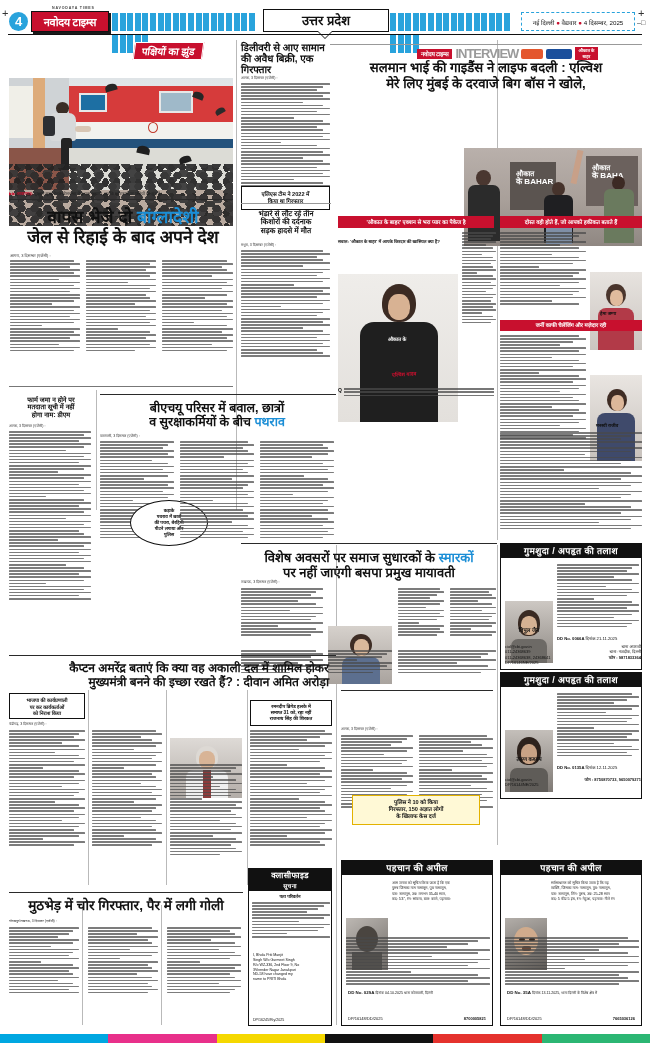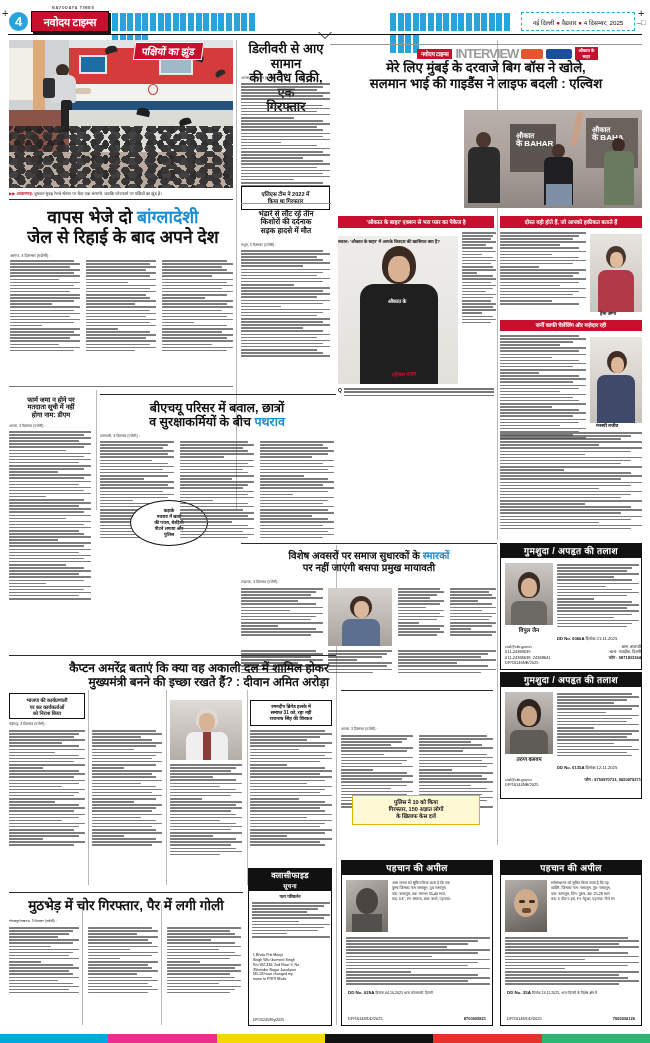--- a/index.html
+++ b/index.html
@@ -65,21 +65,21 @@
   .copy { position:absolute; overflow:hidden; }
   .copy i {
     display:block; height:1.7px; background:#4a4a4a; opacity:.72;
     margin-bottom:2.0px; border-radius:.5px;
   }
   .copy i.s85 { width:85%; } .copy i.s92 { width:92%; } .copy i.s70 { width:70%; }
   .copy i.s60 { width:60%; } .copy i.s45 { width:45%; } .copy i.s100 { width:100%; }
   .copy.dense i { margin-bottom:1.6px; height:1.5px; }
 
   
-  .photo { position:absolute; background:#8d8d8d; overflow:hidden; }
+  .photo { position:absolute; background:#8d8d8d; overflow:hidden;margin-top:38px; }
   .photo .sky { position:absolute; inset:0; }
 
   
   .cap-tag {
     position:absolute; background:#c8102e; color:#fff; font-weight:bold;
     font-size:10px; padding:1px 7px; border:1px solid #fff;
     transform: skewX(-8deg);
   }
   .caption-line { position:absolute; font-size:4.2px; color:#222; white-space:nowrap; }
   .caption-line b { color:#c8102e; }
@@ -145,20 +145,21 @@
     <div class="page-num">4</div>
 
     <div class="np-top">NAVODAYA TIMES</div>
     <div class="nameplate">
       <div class="np-main">नवोदय टाइम्स</div>
     </div>
 
     <div class="stripes-l"><span class="stripe-unit" style="background: rgb(41, 163, 220);"></span><span class="stripe-unit" style="background: rgb(41, 163, 220);"></span><span class="stripe-unit" style="background: rgb(41, 163, 220);"></span><span class="stripe-unit" style="background: rgb(41, 163, 220);"></span><span class="stripe-unit" style="background: rgb(41, 163, 220);"></span><span class="stripe-unit" style="background: rgb(41, 163, 220);"></span><span class="stripe-unit" style="background: rgb(41, 163, 220);"></span><span class="stripe-unit" style="background: rgb(41, 163, 220);"></span><span class="stripe-unit" style="background: rgb(41, 163, 220);"></span><span class="stripe-unit" style="background: rgb(41, 163, 220);"></span><span class="stripe-unit" style="background: rgb(41, 163, 220);"></span><span class="stripe-unit" style="background: rgb(41, 163, 220);"></span><span class="stripe-unit" style="background: rgb(41, 163, 220);"></span><span class="stripe-unit" style="background: rgb(41, 163, 220);"></span><span class="stripe-unit" style="background: rgb(41, 163, 220);"></span><span class="stripe-unit" style="background: rgb(41, 163, 220);"></span><span class="stripe-unit" style="background: rgb(41, 163, 220);"></span><span class="stripe-unit" style="background: rgb(41, 163, 220);"></span><span class="stripe-unit" style="background: rgb(41, 163, 220);"></span><span class="stripe-unit" style="background: rgb(41, 163, 220);"></span><span class="stripe-unit" style="background: rgb(41, 163, 220);"></span><span class="stripe-unit" style="background: rgb(41, 163, 220);"></span><span class="stripe-unit" style="background: rgb(41, 163, 220);"></span><span class="stripe-unit" style="background: rgb(41, 163, 220);"></span></div>
     <div class="stripes-r"><span class="stripe-unit" style="background: rgb(41, 163, 220);"></span><span class="stripe-unit" style="background: rgb(41, 163, 220);"></span><span class="stripe-unit" style="background: rgb(41, 163, 220);"></span><span class="stripe-unit" style="background: rgb(41, 163, 220);"></span><span class="stripe-unit" style="background: rgb(41, 163, 220);"></span><span class="stripe-unit" style="background: rgb(41, 163, 220);"></span><span class="stripe-unit" style="background: rgb(41, 163, 220);"></span><span class="stripe-unit" style="background: rgb(41, 163, 220);"></span><span class="stripe-unit" style="background: rgb(41, 163, 220);"></span><span class="stripe-unit" style="background: rgb(41, 163, 220);"></span><span class="stripe-unit" style="background: rgb(41, 163, 220);"></span><span class="stripe-unit" style="background: rgb(41, 163, 220);"></span><span class="stripe-unit" style="background: rgb(41, 163, 220);"></span><span class="stripe-unit" style="background: rgb(41, 163, 220);"></span><span class="stripe-unit" style="background: rgb(41, 163, 220);"></span><span class="stripe-unit" style="background: rgb(41, 163, 220);"></span><span class="stripe-unit" style="background: rgb(41, 163, 220);"></span><span class="stripe-unit" style="background: rgb(41, 163, 220);"></span><span class="stripe-unit" style="background: rgb(41, 163, 220);"></span><span class="stripe-unit" style="background: rgb(41, 163, 220);"></span></div>
 
+    <div class="edition-tab">उत्तर प्रदेश</div>
     <div class="tab-notch"></div>
 
     <div class="datebox">
       <span>नई दिल्ली</span>
       <span class="dot">●</span>
       <span>वैद्यवार</span>
       <span class="dot">●</span>
       <span>4 दिसम्बर, 2025</span>
     </div>
     <span class="date-tail">–□</span>
@@ -504,21 +505,21 @@
     <i class="s70"></i>
       <i class="s92"></i>
       <i class="s100"></i>
       <i class="s85"></i>
       <i class="s100"></i>
       <i class="s92"></i>
       <i class="s100"></i>
       <i class="s85"></i>
   </div>
 
-  <div class="hl" style="position:absolute;left:241px;top:42px;width:90px;font-size:13px;text-align:center;">
+  <div class="hl" style="position:absolute;left:241px;top:42px;width:90px;font-size:10px;">
     <div>डिलीवरी से आए सामान</div>
     <div>की अवैध बिक्री, एक</div>
     <div>गिरफ्तार</div>
   </div>
   <div class="byline" style="position:absolute;left:241px;top:76px;font-size:3.6px;">आगरा, 3 दिसम्बर (एजेंसी) :</div>
   <div class="copy dense" style="left:241px; top:83px; width:89px; height:215px;">
     <i class="s100"></i>
       <i class="s92"></i>
       <i class="s85"></i>
       <i class="s100"></i>
@@ -613,22 +614,22 @@
   <div class="interview-strip" style="left:417px; top:46px;">
     <span class="iv-logo">नवोदय टाइम्स</span>
     <span class="iv-word">INTERVIEW</span>
     <span style="display:inline-block;width:22px;height:10px;background:#e4572e;border-radius:2px;"></span>
     <span style="display:inline-block;width:26px;height:10px;background:#1b4f9c;border-radius:2px;"></span>
     <span style="background:#c8102e;color:#fff;font-size:4.4px;font-weight:bold;padding:1px 3px;line-height:1.15;text-align:center;">
       <span>औकात के</span><br><span>बाहर</span>
     </span>
   </div>
   <div class="hl" style="position:absolute;left:330px;top:60px;width:312px;font-size:13.2px;text-align:center;line-height:1.2;">
+    <div>सलमान भाई की गाइडैंस ने लाइफ बदली : एल्विश</div>
     <div>मेरे लिए मुंबई के दरवाजे बिग बॉस ने खोले,</div>
-    <div>सलमान भाई की गाइडैंस ने लाइफ बदली : एल्विश</div>
   </div>
 
   <div class="photo" style="left:464px; top:110px; width:178px; height:98px; background:#b0a9a5;">
     <div style="position:absolute;inset:0;background:linear-gradient(180deg,#b9b0ab 0%,#a89f99 55%,#8f8782 100%);"></div>
     <div style="position:absolute;left:46px;top:14px;width:46px;height:48px;background:#5b5450;"></div>
     <div style="position:absolute;left:52px;top:22px;font-size:7px;font-weight:bold;color:#fff;line-height:1.1;">औकात<br><span style="font-size:8px;">के BAHAR</span></div>
     <div style="position:absolute;left:122px;top:8px;width:52px;height:50px;background:#6b615d;"></div>
     <div style="position:absolute;left:128px;top:16px;font-size:7px;font-weight:bold;color:#fff;line-height:1.1;">औकात<br><span style="font-size:8px;">के BAHA</span></div>
 
     <div style="position:absolute;left:12px;top:22px;width:15px;height:16px;background:#4a3730;border-radius:50%;"></div>
@@ -822,21 +823,21 @@
     </div>
   </div>
 
   <div class="bullet-list" style="left:462px; top:236px; width:34px;"></div>
 
   <div style="position:absolute;left:338px;top:238px;width:124px;height:146px;pointer-events:none;">
     <div style="font-size:4.4px;font-weight:bold;color:#111;">सवाल: 'औकात के बाहर' में आपके किरदार की खासियत क्या है?</div>
   </div>
 
   <div class="hrule" style="left:241px; top:543px; width:256px;"></div>
-  <div class="hl" style="position:absolute;left:241px;top:550px;width:256px;font-size:10px;text-align:center;line-height:1.18;">
+  <div class="hl" style="position:absolute;left:241px;top:550px;width:256px;font-size:13px;text-align:center;line-height:1.18;">
     <div><span>विशेष अवसरों पर समाज सुधारकों के </span><span class="hl-blue">स्मारकों</span></div>
     <div>पर नहीं जाएंगी बसपा प्रमुख मायावती</div>
   </div>
   <div class="byline" style="position:absolute;left:241px;top:580px;font-size:3.6px;">लखनऊ, 3 दिसम्बर (एजेंसी) :</div>
   <div class="copy dense" style="left:241px; top:588px; width:82px; height:58px;">
     <i class="s100"></i>
       <i class="s92"></i>
       <i class="s85"></i>
       <i class="s100"></i>
       <i class="s70"></i>

